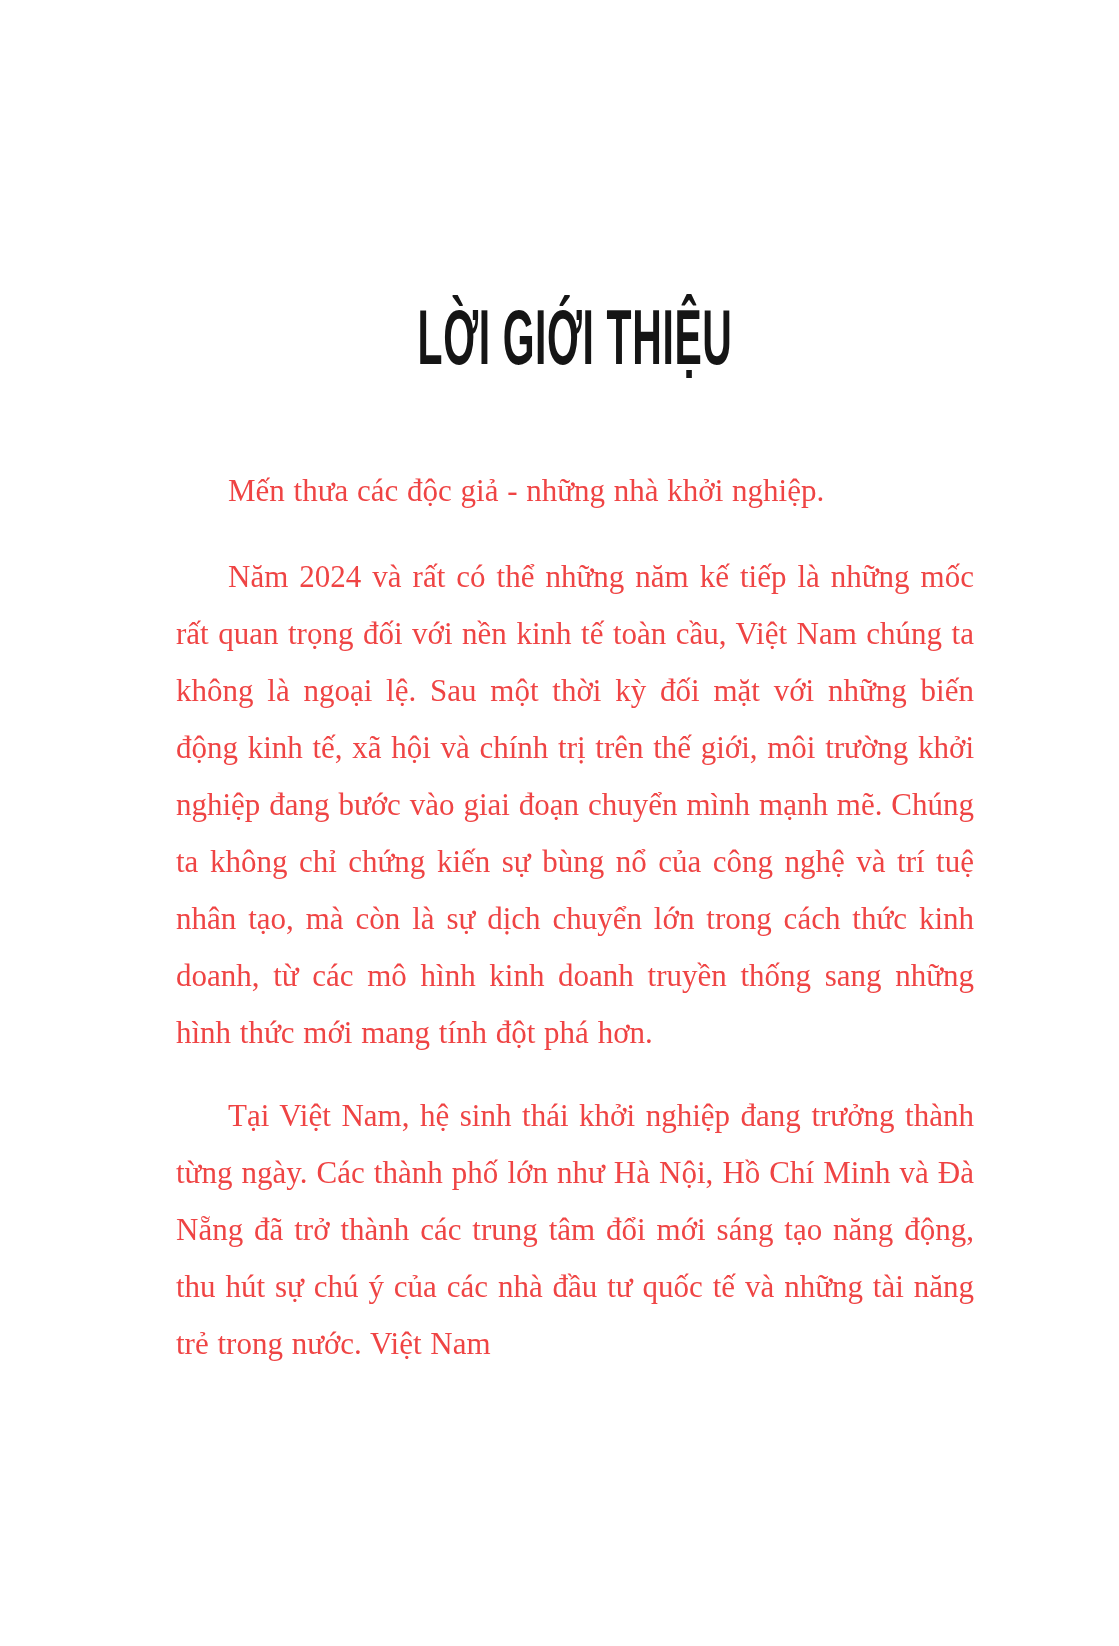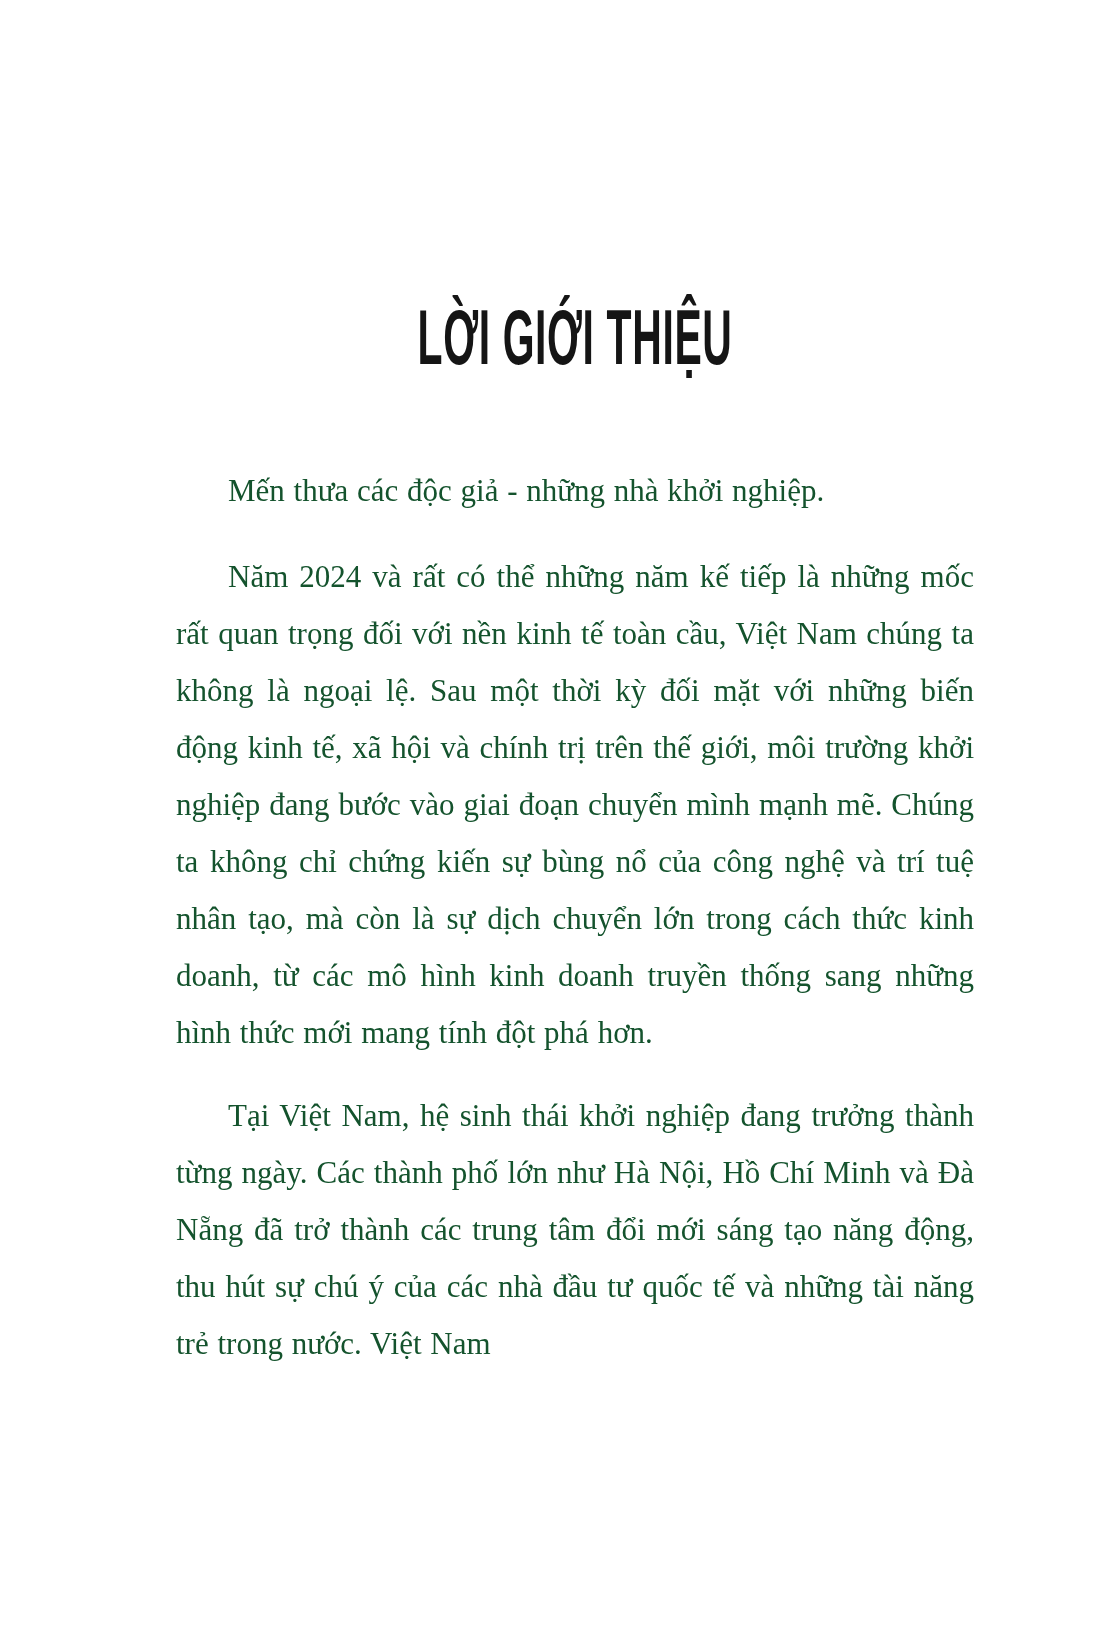--- a/index.html
+++ b/index.html
@@ -42,21 +42,21 @@
 
     .body-text {
       margin-top: 92px;
     }
 
     .body-text p {
       font-size: 31px;
       line-height: 57px;
       text-align: justify;
       text-indent: 52px;
-      color: #14532d;
+      color: #ef4444;
       margin-bottom: 26px;
       word-spacing: 1px;
     }
 
     .body-text p.salutation {
       text-align: left;
       margin-bottom: 29px;
     }
   </style>
 </head>

